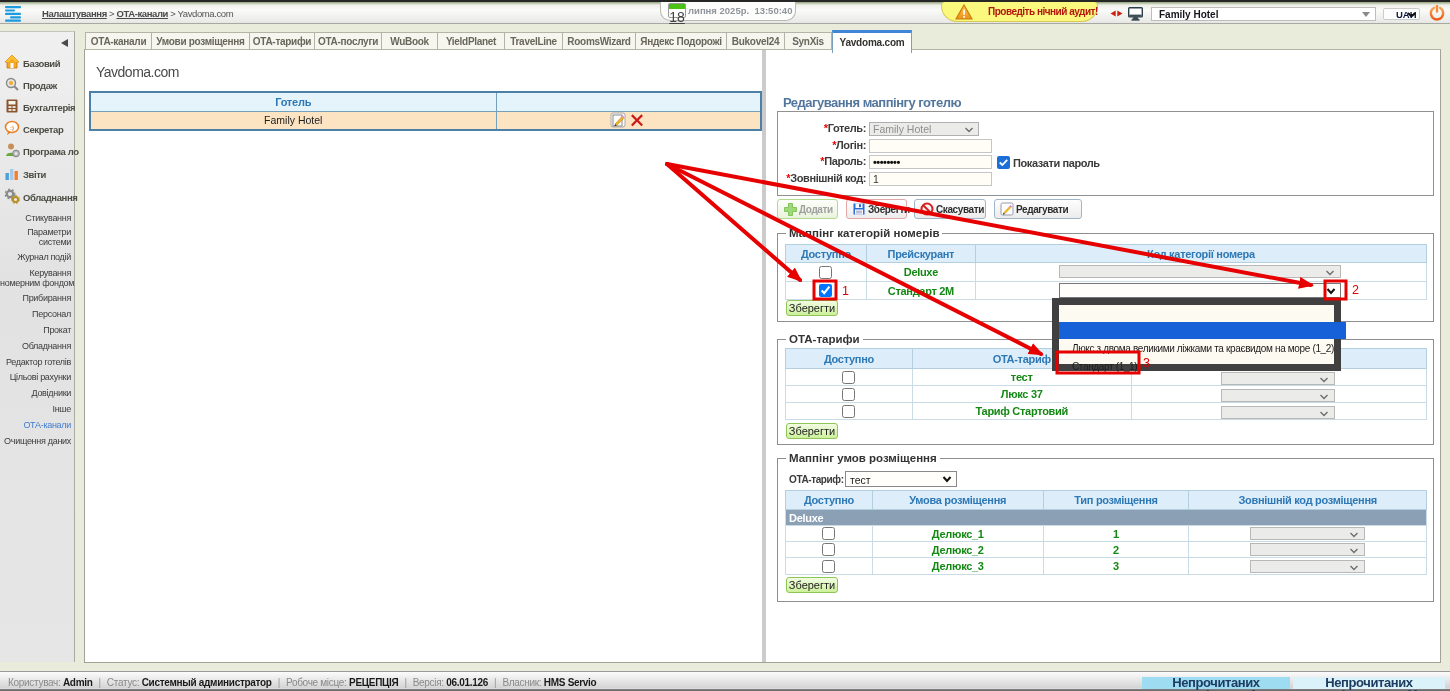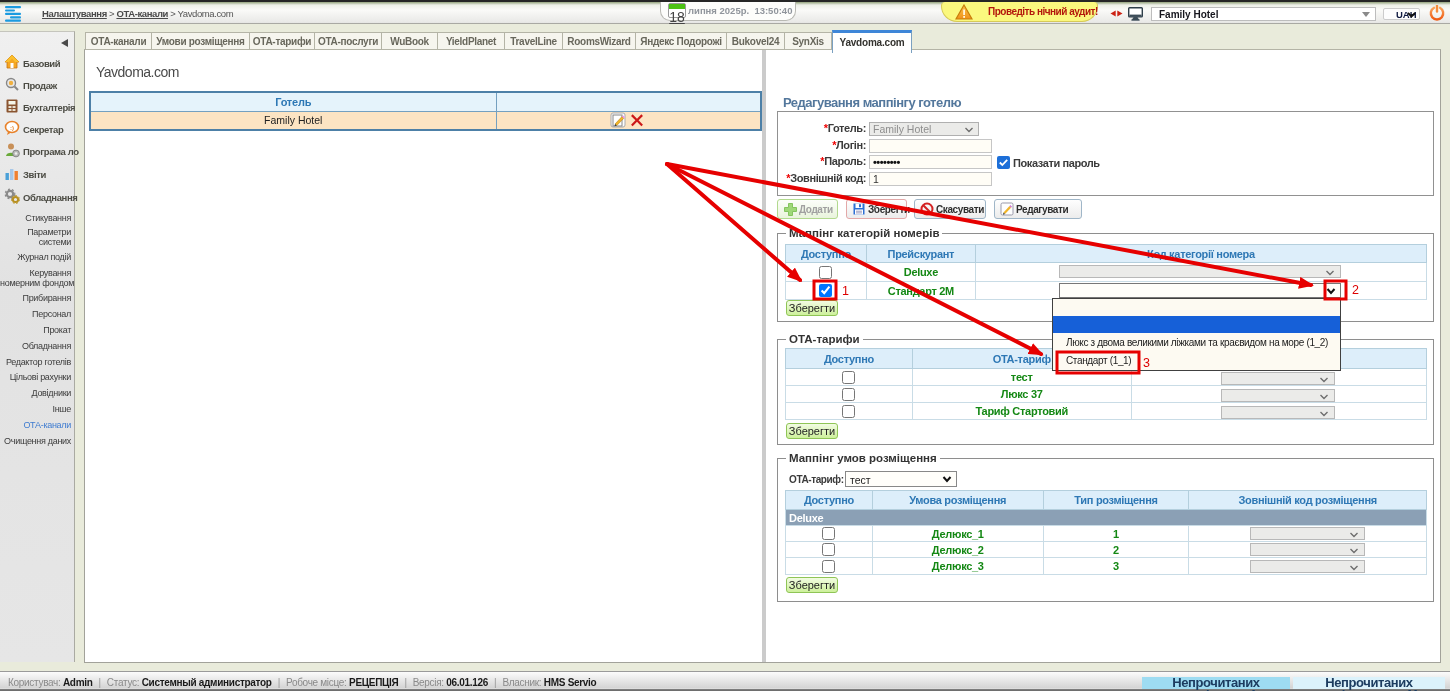--- a/index.html
+++ b/index.html
@@ -75,21 +75,21 @@
 .mtable th { background:#ddeefa; border:1px solid #b4cfdd; font-size:11px; letter-spacing:-0.3px; color:#2e78b5; font-weight:bold; }
 .mtable td { background:#fff; border:1px solid #c9dce6; font-size:11px; letter-spacing:-0.3px; text-align:center; }
 .gtx { color:#148814; font-weight:bold; }
 .grow td { background:#8ba0b5; color:#fff; font-weight:bold; text-align:left; padding-left:3px; font-size:11px; }
 .gbtn { position:absolute; width:52px; height:16px; border:1px solid #8fc556; border-radius:3px;
   background:linear-gradient(#f2fce2, #cdf09b); font-size:11px; color:#222; text-align:center; line-height:15px; }
 .cb { width:13px; height:13px; vertical-align:middle; }
 .selgray { position:absolute; height:13px; background:#ebebe9; border:1px solid #b8b8b8; }
 .selgray .cvg { right:5px; top:4px; }
 
-#ddpanel { left:1052px; top:298px; width:289px; height:73px; background:#fdfaf2; border:1px solid #404040; z-index:20; }
+#ddpanel { left:1052px; top:298px; width:289px; height:73px; background:#fdfaf2; border:7px solid #404040; z-index:20; }
 #ddpanel .it { position:absolute; left:0; width:275px; font-size:10px; letter-spacing:-0.35px; color:#1c1c1c; padding-left:13px; white-space:nowrap; overflow:hidden; }
 #ddblue { position:absolute; left:0; top:17px; width:287px; height:17px; background:#1660d8; }
 
 #beltbot { left:0; top:663px; width:1450px; height:8px; background:#e9ebdb; }
 #statusbar { left:0; top:671px; width:1450px; height:20px;
   background:linear-gradient(#fcfcfc, #e3e3e3 55%, #d3d3d3 90%, #f0f0f0 95%, #7c7c7c 96%); border-top:1px solid #9a9a9a; border-bottom:1px solid #6e6e6e; }
 #statusbar .lt { position:absolute; left:8px; top:5px; font-size:10px; letter-spacing:-0.3px; color:#8a8a8a; white-space:nowrap; }
 #statusbar .lt b { color:#1a1a1a; }
 #statusbar .lt .sep { color:#999; padding:0 6px; }
 .noticell { position:absolute; top:677px; height:12px; font-size:13px; letter-spacing:-0.4px; line-height:12px; font-weight:bold; color:#1c3c60; text-align:center; }

